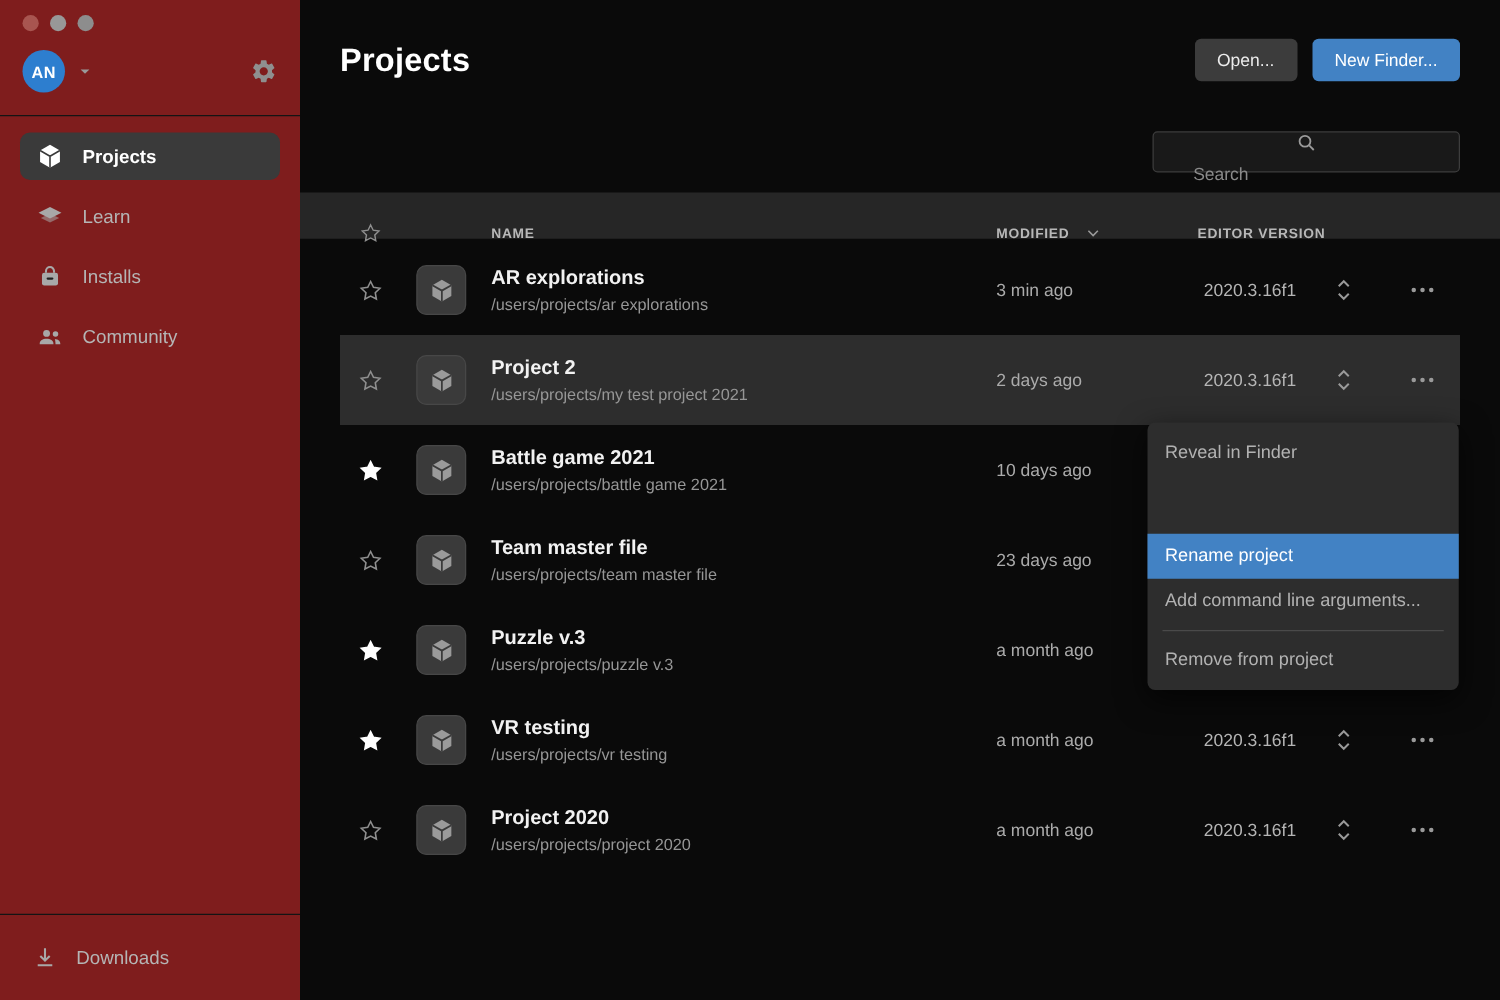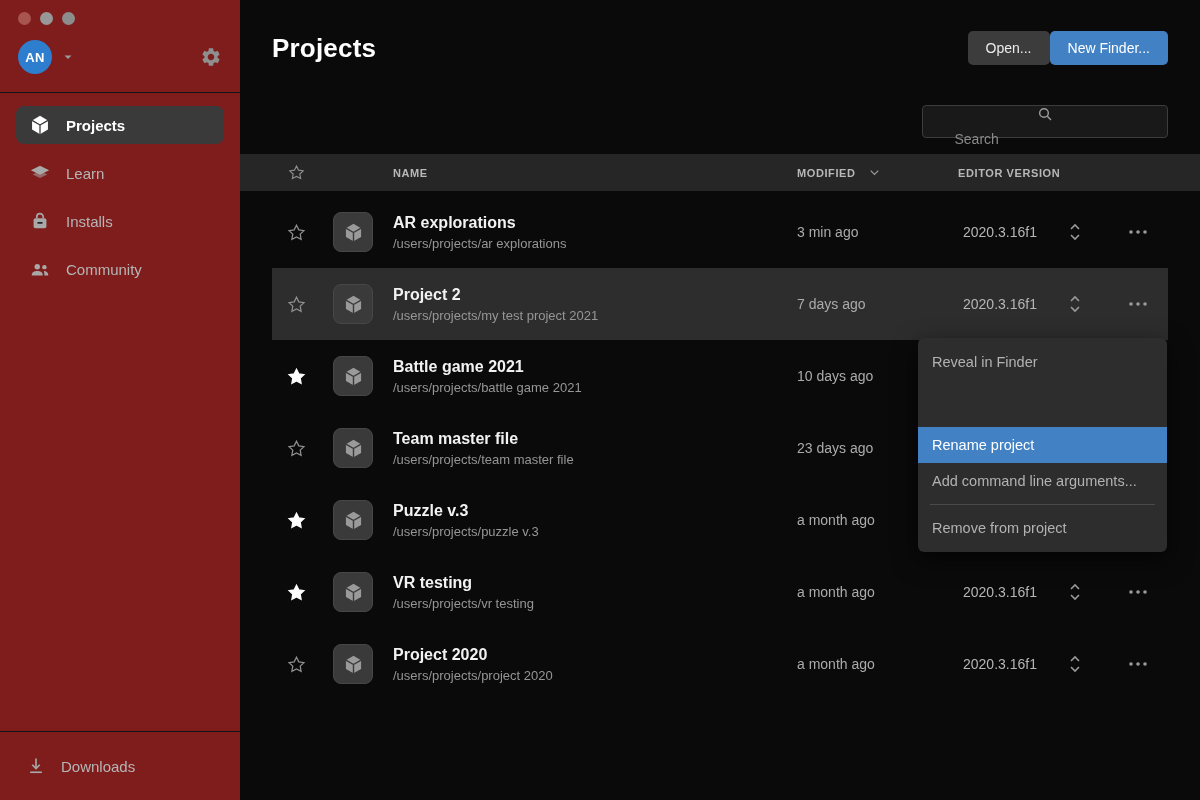--- a/index.html
+++ b/index.html
@@ -29,37 +29,37 @@
   .nav-item.selected { background:#3a3a3a; color:#ffffff; font-weight:bold; }
   .nav-item.selected .nicon { color:#ffffff; }
   .downloads { margin-top:auto; border-top:1px solid #141414; height:69px; display:flex; align-items:center;
                gap:15px; padding:0 23px 0 26px; color:#b5b5b5; font-size:15px; cursor:pointer; }
   .downloads .nicon { width:20px; height:20px; display:flex; color:#a8a8a8; }
 
   
   .main { flex:1; position:relative; background:#0a0a0a; padding:0 32px; display:flex; flex-direction:column; }
   .main-header { display:flex; align-items:center; margin-top:31px; }
   .page-title { color:#fff; font-size:26px; font-weight:bold; letter-spacing:.2px; }
-  .header-buttons { margin-left:auto; display:flex; }
+  .header-buttons { margin-left:auto; display:flex; gap:12px; }
   .btn { height:34px; border:none; border-radius:5px; font-size:14px; padding:0 18px;
          font-family:"Liberation Sans", sans-serif; cursor:pointer; }
   .btn-open { background:#3c3c3c; color:#ececec; }
   .btn-new { color:#ffffff; }
   .search-row { display:flex; justify-content:flex-end; margin-top:40px; }
   .search-box { width:246px; height:33px; background:#191919; border:1px solid #3d3d3d; border-radius:4px;
                 display:flex; align-items:center; padding:0 10px; gap:9px;flex-direction:column; }
   .search-box svg { color:#9a9a9a; }
   .search-box input { flex:1; background:transparent; border:none; outline:none; color:#dddddd;
                       font-size:14px; font-family:"Liberation Sans", sans-serif; }
   .search-box input::placeholder { color:#8a8a8a; }
 
   .grid-cols { display:grid; grid-template-columns:48px 62px 1fr 170px 110px 40px 60px; align-items:center; }
 
   .table-head { margin:16px -32px 0 -32px; height:37px; background:#262626; }
-  .table-head .grid-cols { margin:0 32px; height:100%; }
+  .table-head .grid-cols { margin:14px 32px; height:100%; }
   .th { color:#b8b8b8; font-size:11px; font-weight:bold; letter-spacing:.6px; }
   .th-star { display:flex; justify-content:center; color:#8f8f8f; }
   .th-name { grid-column:3; padding-left:11px; }
   .th-modified { display:flex; align-items:center; gap:12px; padding-left:9px; cursor:pointer; }
   .th-modified svg { color:#9a9a9a; }
   .th-version { padding-left:0; }
 
   .rows { margin-top:5px; }
   .row { height:72px; cursor:pointer; }
   .row.selected { background:#2d2d2d; }
@@ -249,21 +249,21 @@
     <span class="tile">
       <svg viewBox="0 0 24 24">
             <path d="M12 2 L20.66 7 V17 L12 22 L3.34 17 V7 Z" fill="#9a9a9a"></path>
             <path d="M3.34 7 L12 12 M20.66 7 L12 12 M12 12 V22" stroke="#3a3a3a" stroke-width="1.6" fill="none"></path>
           </svg>
     </span>
     <span class="namecol">
       <span class="pname" style="display:block">Project 2</span>
       <span class="ppath" style="display:block">/users/projects/my test project 2021</span>
     </span>
-    <span class="modified">7 days ago</span>
+    <span class="modified">2 days ago</span>
     <span class="version">2020.3.16f1</span>
     <span class="updown">
       <svg width="14" height="20" viewBox="0 0 14 20" fill="none" stroke="currentColor" stroke-width="1.6">
             <path d="M3 7 L7 3 L11 7"></path>
             <path d="M3 13 L7 17 L11 13"></path>
           </svg>
     </span>
     <span class="more">
       <svg width="20" height="6" viewBox="0 0 20 6" fill="currentColor">
             <circle cx="3" cy="3" r="1.8"></circle>

